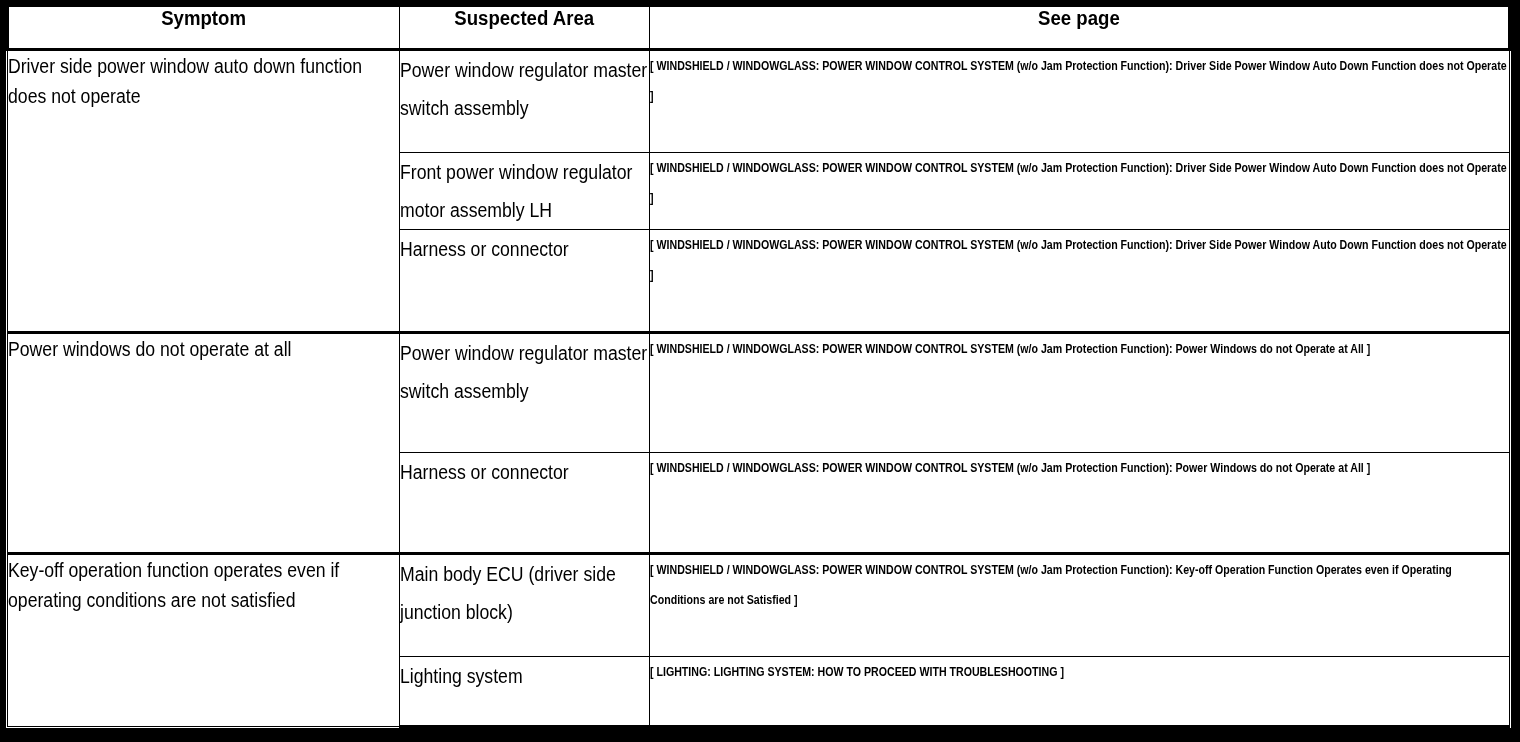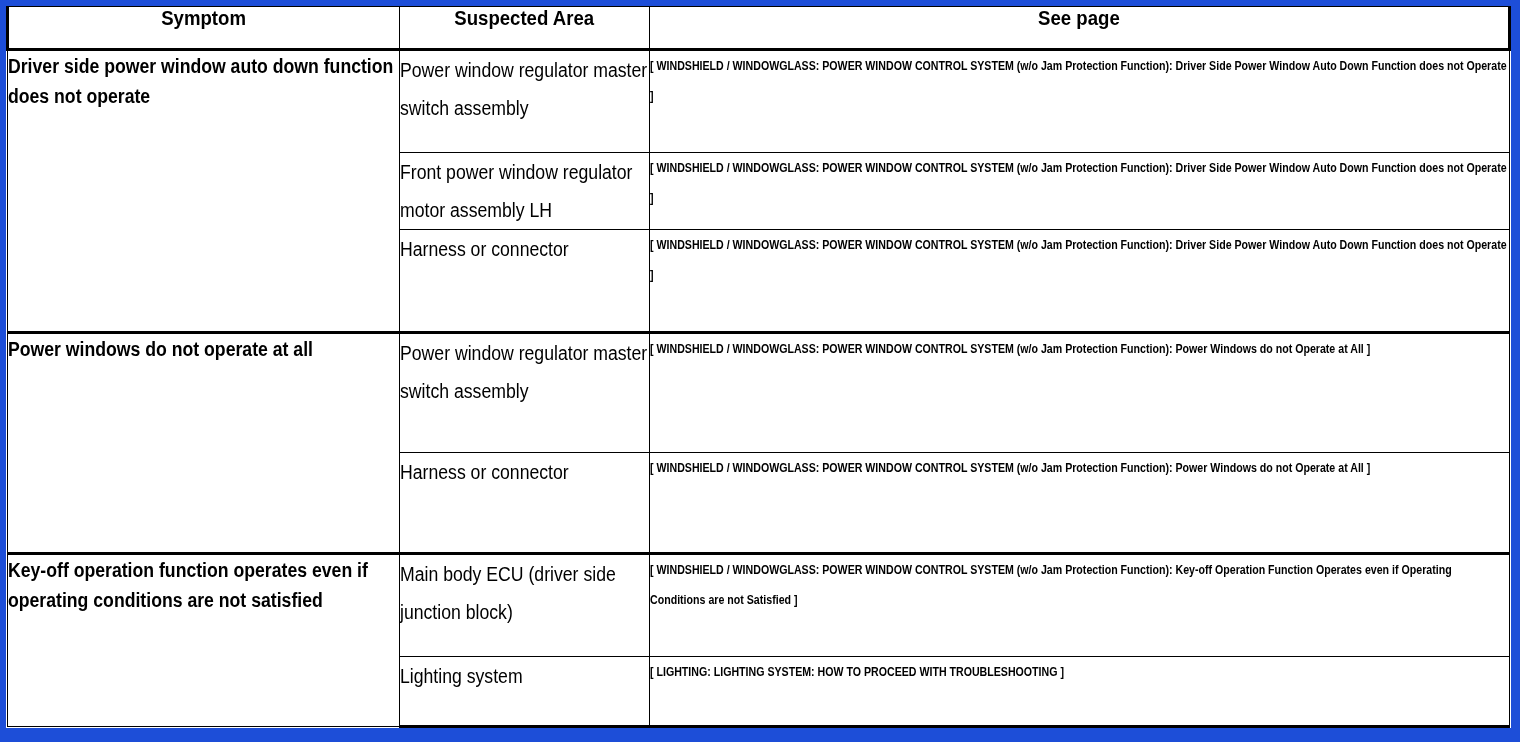--- a/index.html
+++ b/index.html
@@ -2,21 +2,21 @@
 <html><head>
 <meta charset="utf-8">
 <style>
   html,body{margin:0;padding:0;background:#ffffff;}
   body{
     width:1520px;height:742px;
     font-family:"Liberation Sans","DejaVu Sans",sans-serif;
     color:#000000;
     overflow:hidden;
   }
-  .sheet{position:relative;width:1520px;height:742px;background:#1d4ed8;}
+  .sheet{position:relative;width:1520px;height:742px;background:#000000;}
 
   table.matrix{
     position:absolute;
     left:6px; top:6px;
     width:1502px;
     border-collapse:collapse;
     table-layout:fixed;
     background:#fff;
   }
   table.matrix td, table.matrix th{
@@ -52,21 +52,21 @@
     transform-origin:center center;
   }
 
   
   td.symptom{
     border-left:3px solid #000;
     vertical-align:middle;
     padding:0 8px 0 10px;
     font-size:19.5px;
     line-height:30px;
-    font-weight:bold;
+    font-weight:normal;
     margin-left:35px;
   }
   td.area{
     vertical-align:middle;
     padding:0 6px 0 7px;
     font-size:19.5px;
     line-height:38px;
     font-weight:normal;
   }
   td.page{

